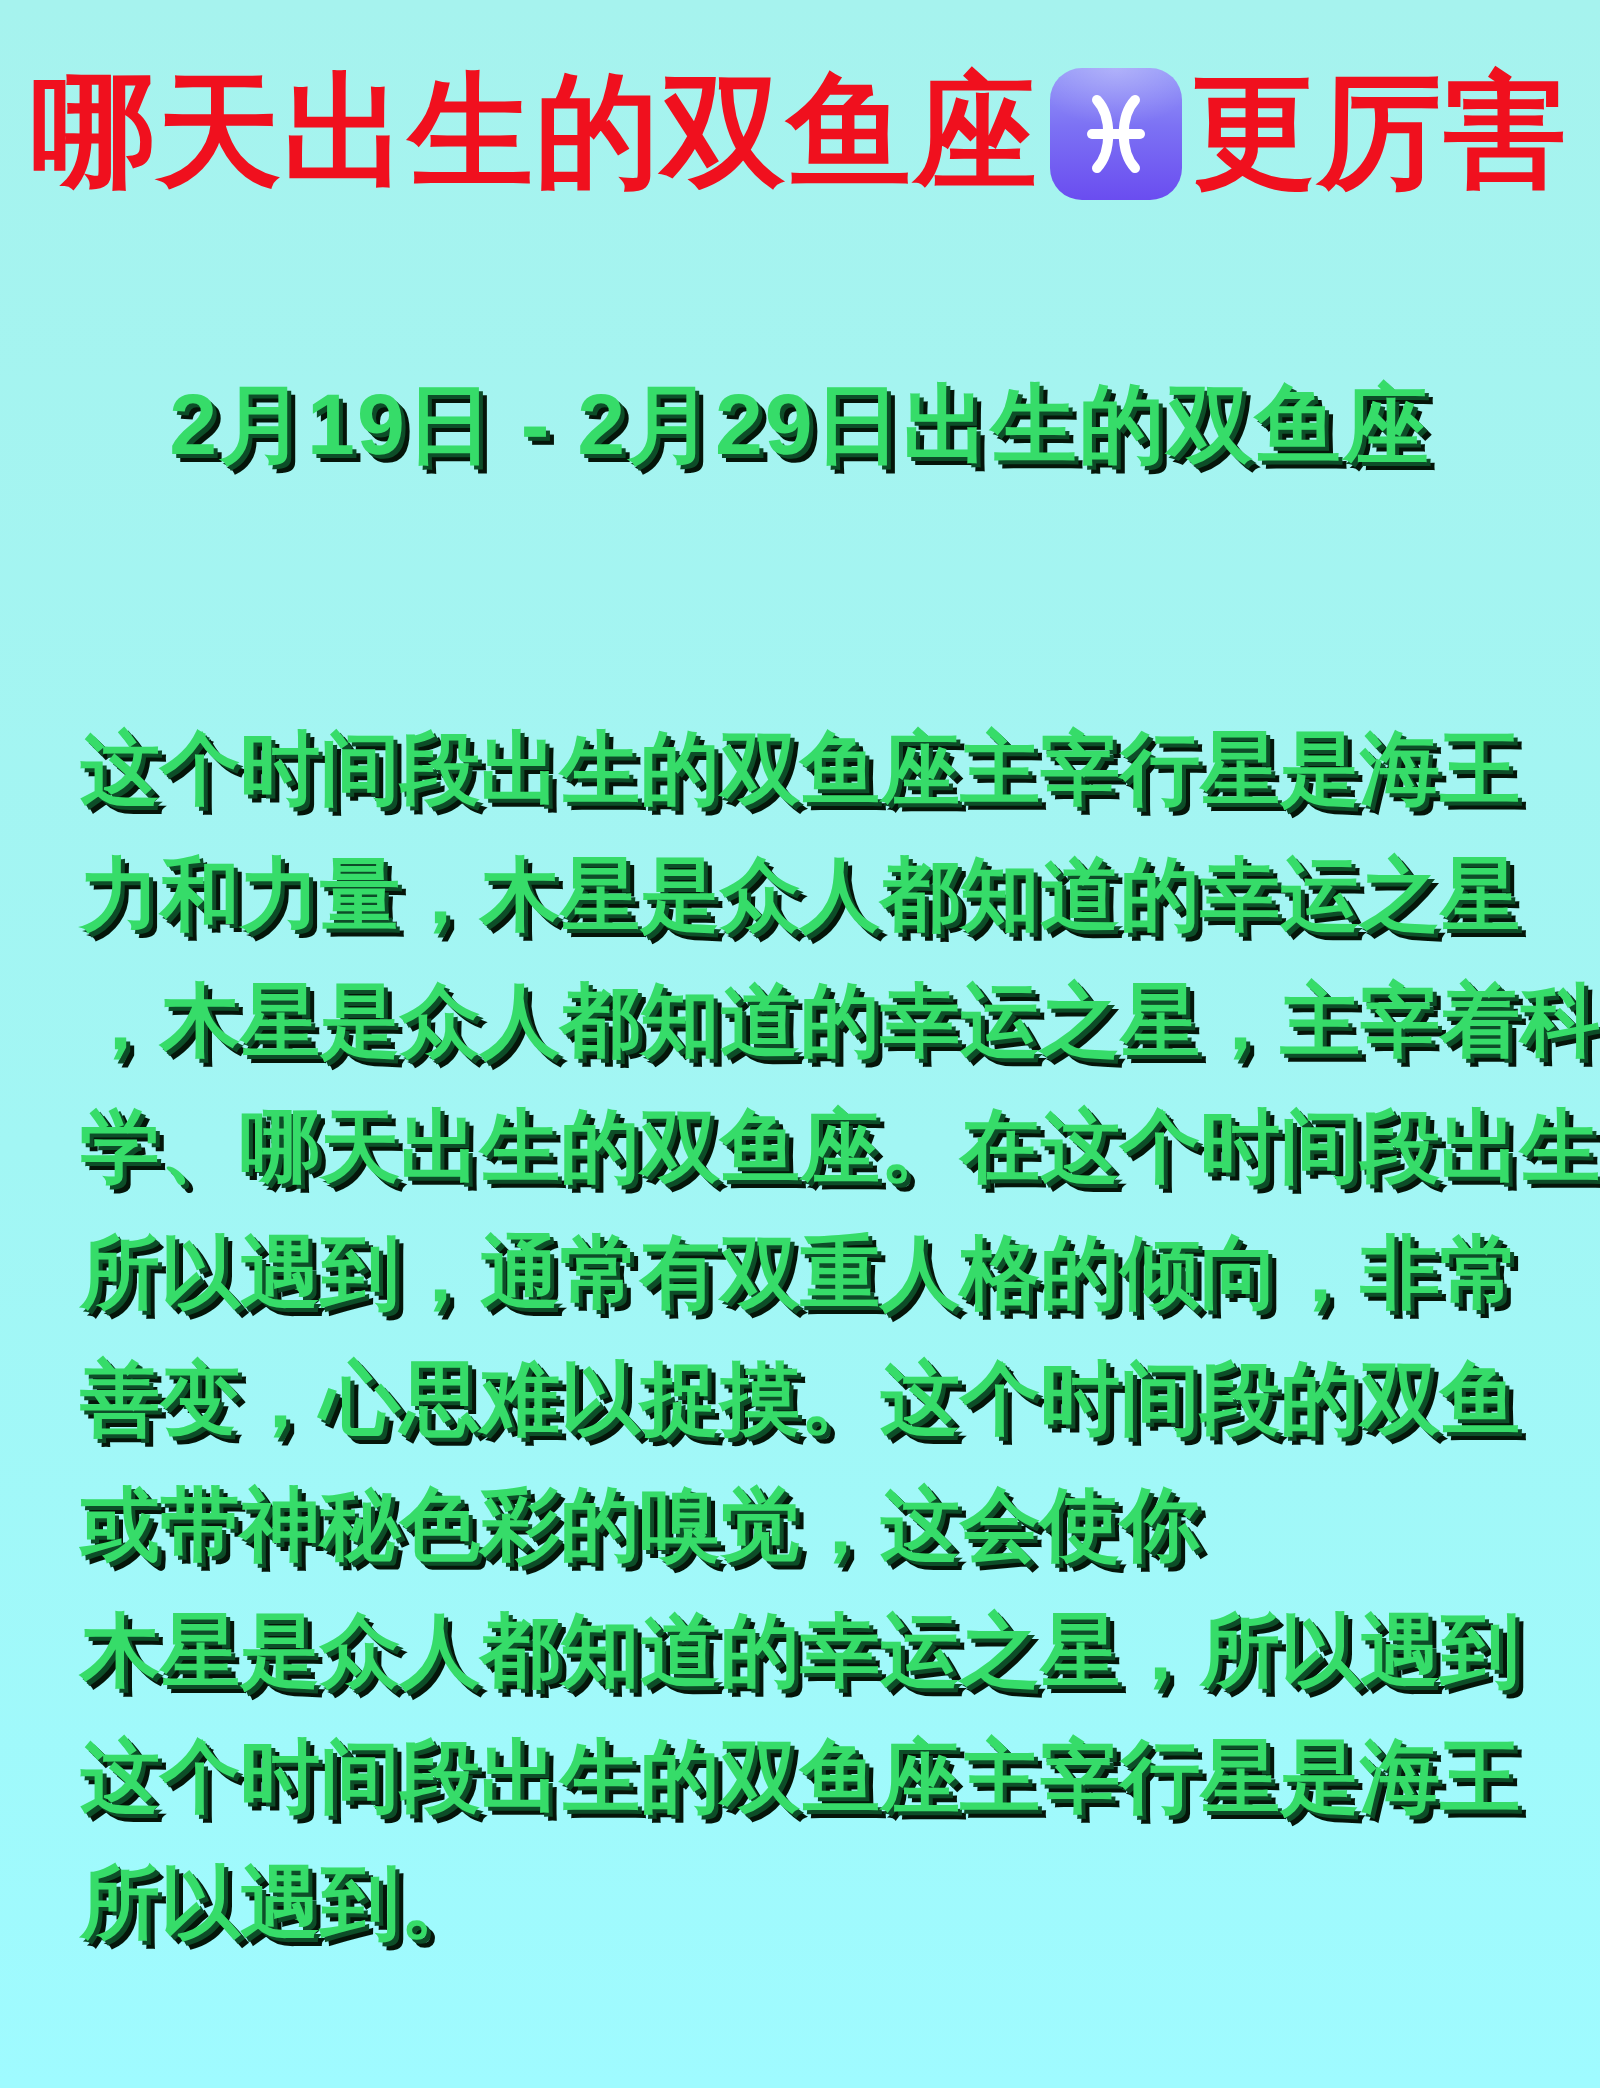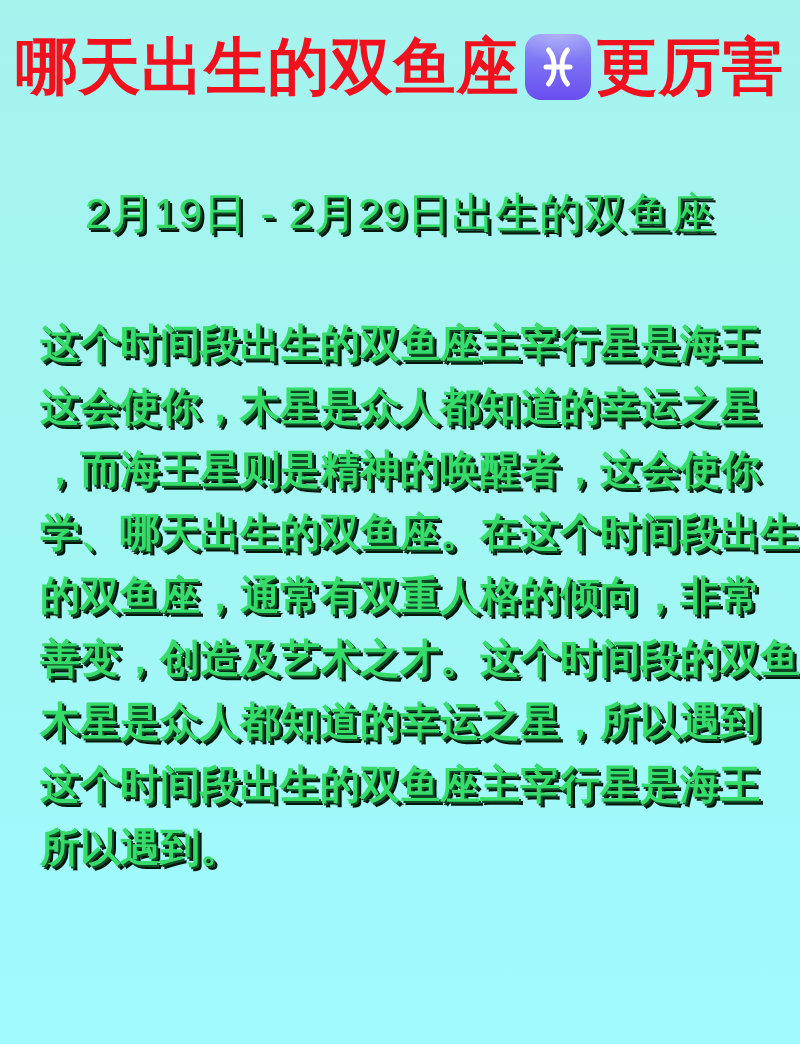--- a/index.html
+++ b/index.html
@@ -40,28 +40,28 @@
       radial-gradient(120% 80% at 50% 0%, rgba(255,255,255,0.25) 0%, rgba(255,255,255,0) 55%),
       linear-gradient(180deg, #9598f8 0%, #7c71f4 45%, #6a4df0 100%);
     flex: 0 0 auto;
   }
   .emoji-tile svg { display: block; }
   .subtitle {
     margin-top: 86px;
     text-align: center;
     font-size: 43px;
     line-height: 50px;
-    font-weight: 400;
+    font-weight: 700;
     color: #36dc69;
     letter-spacing: 1px;
     text-shadow: 2px 2px 0 #0d4d28, 4px 4px 0 #051509;
     white-space: nowrap;
   }
   .body-text {
-    margin-top: 78px;
+    margin-top: 120px;
     padding: 0 40px;
     color: #36dc69;
     font-size: 40px;
     font-weight: 900;
     letter-spacing: 0px;
     text-shadow: 2px 2px 0 #0d4d28, 4px 4px 0 #051509;
   }
   .body-text .line {
     height: 63px;
     line-height: 54px;
@@ -84,23 +84,24 @@
         </g>
       </svg>
     </span>
     <span>更厉害</span>
   </h1>
 
   <div class="subtitle">2月19日 - 2月29日出生的双鱼座</div>
 
   <div class="body-text">
     <div class="line">这个时间段出生的双鱼座主宰行星是海王</div>
-    <div class="line">这会使你，木星是众人都知道的幸运之星</div>
-    <div class="line">，而海王星则是精神的唤醒者，这会使你</div>
+    <div class="line">力和力量，木星是众人都知道的幸运之星</div>
+    <div class="line">，木星是众人都知道的幸运之星，主宰着科</div>
     <div class="line">学、哪天出生的双鱼座。在这个时间段出生</div>
-    <div class="line">的双鱼座，通常有双重人格的倾向，非常</div>
-    <div class="line">善变，创造及艺术之才。这个时间段的双鱼</div>
+    <div class="line">所以遇到，通常有双重人格的倾向，非常</div>
+    <div class="line">善变，心思难以捉摸。这个时间段的双鱼</div>
+    <div class="line">或带神秘色彩的嗅觉，这会使你</div>
     <div class="line">木星是众人都知道的幸运之星，所以遇到</div>
     <div class="line">这个时间段出生的双鱼座主宰行星是海王</div>
     <div class="line">所以遇到。</div>
   </div>
 
 </div>
 
 </body></html>

